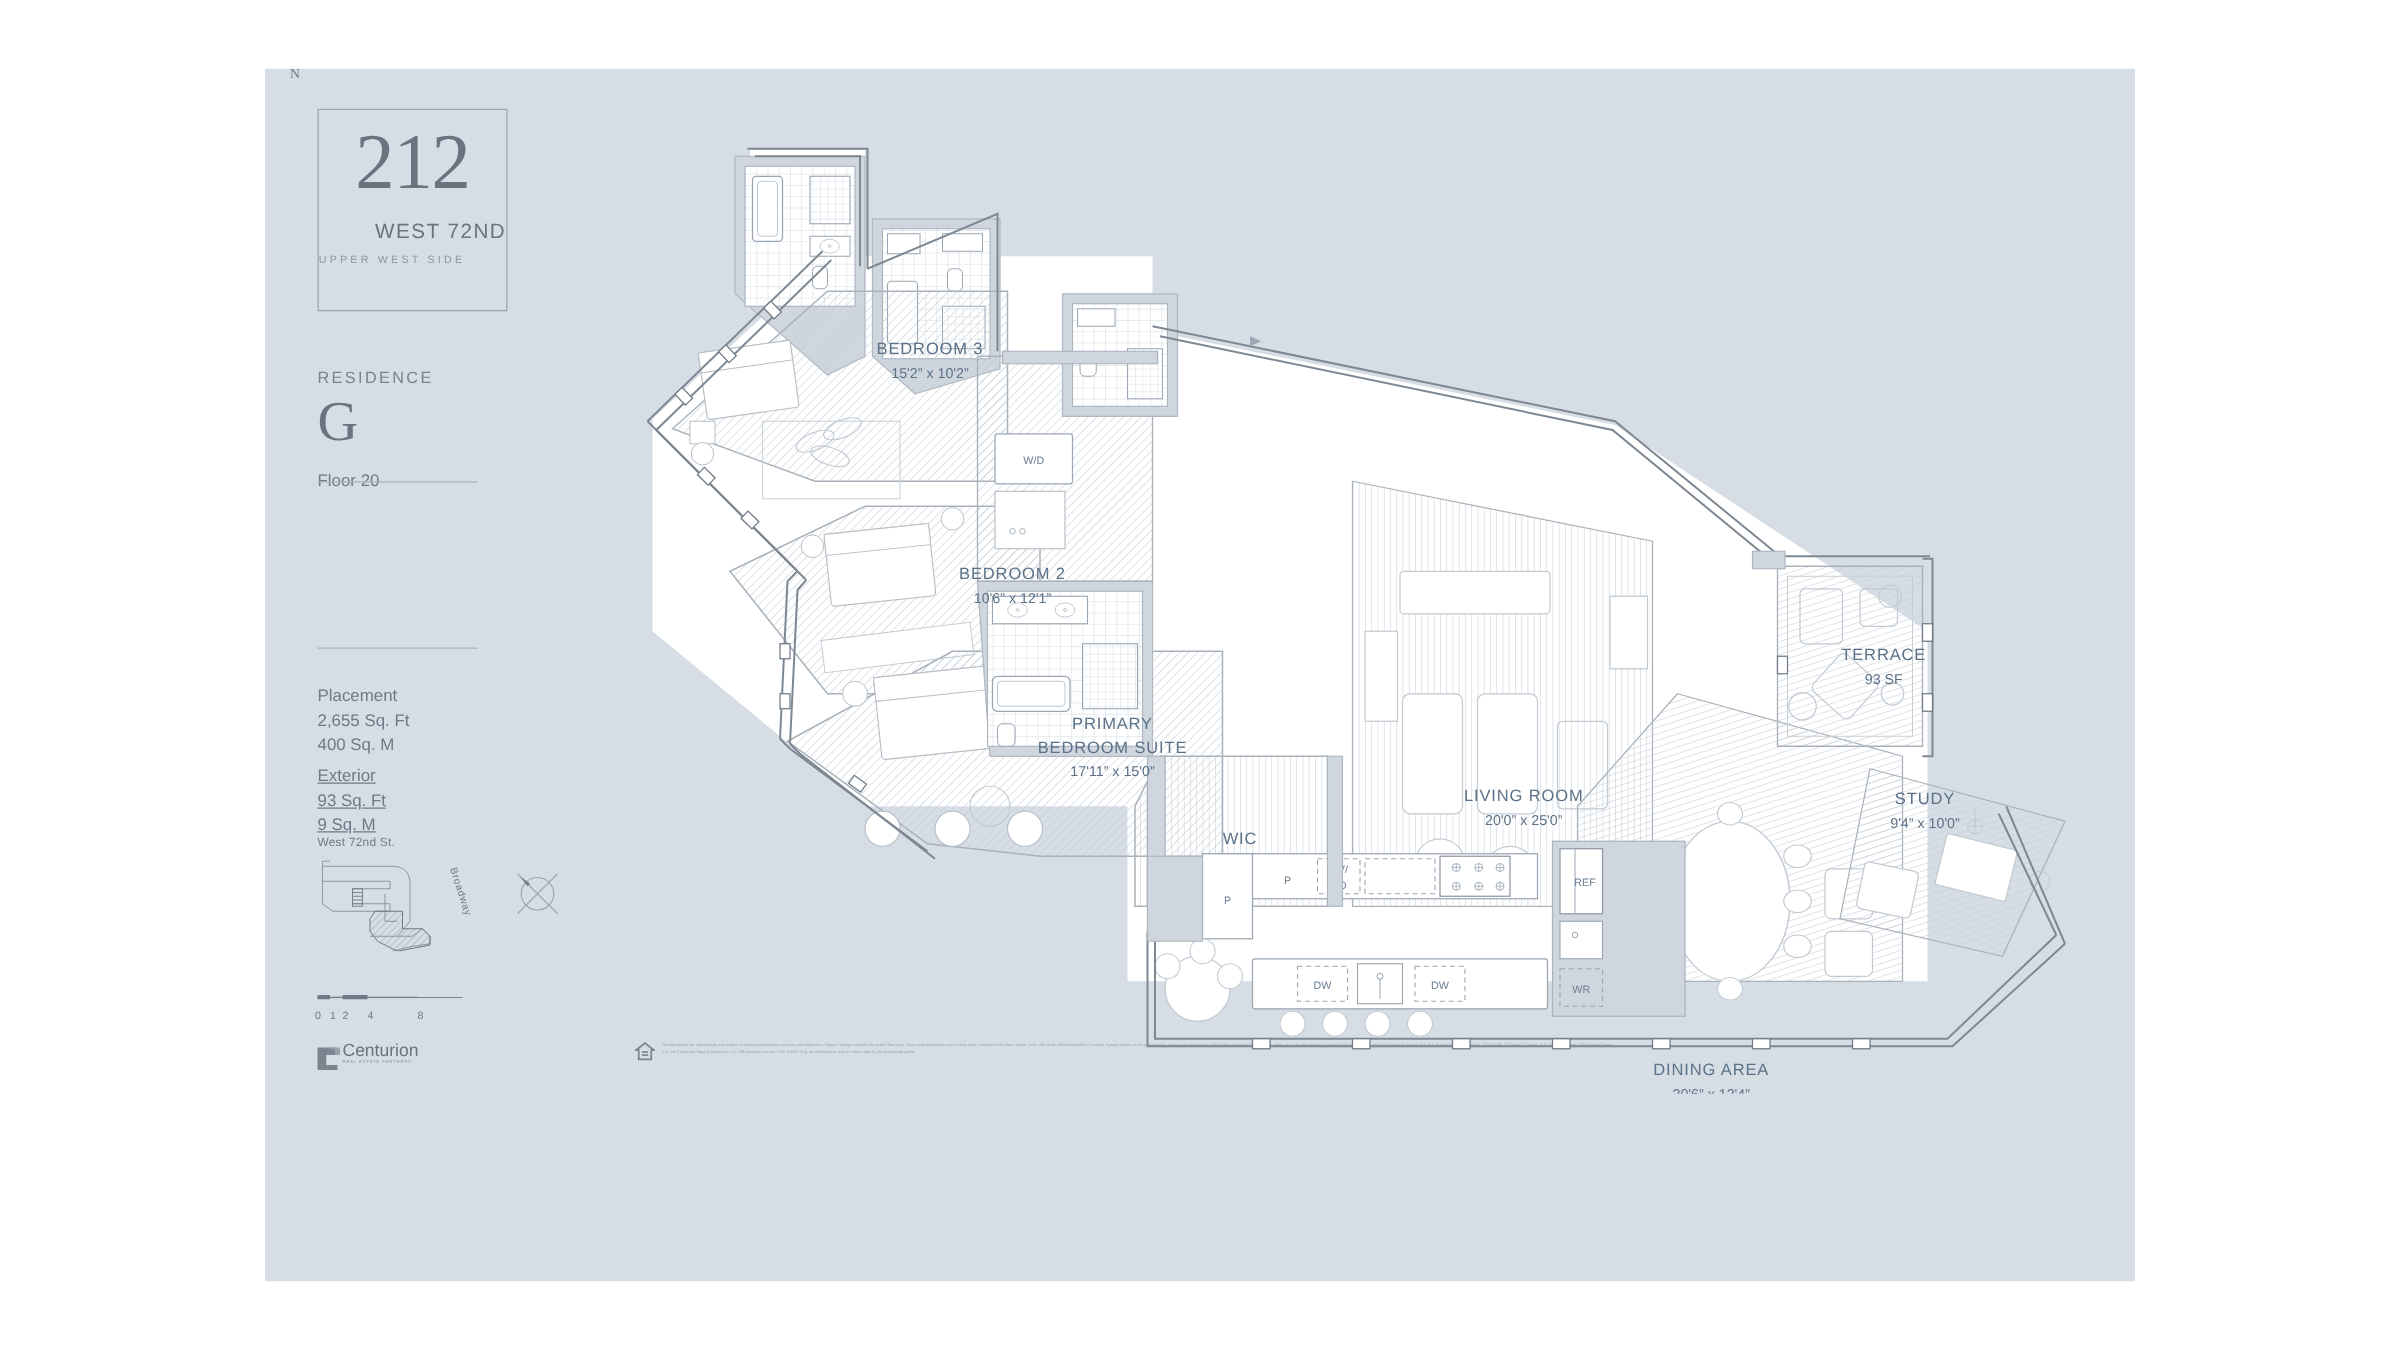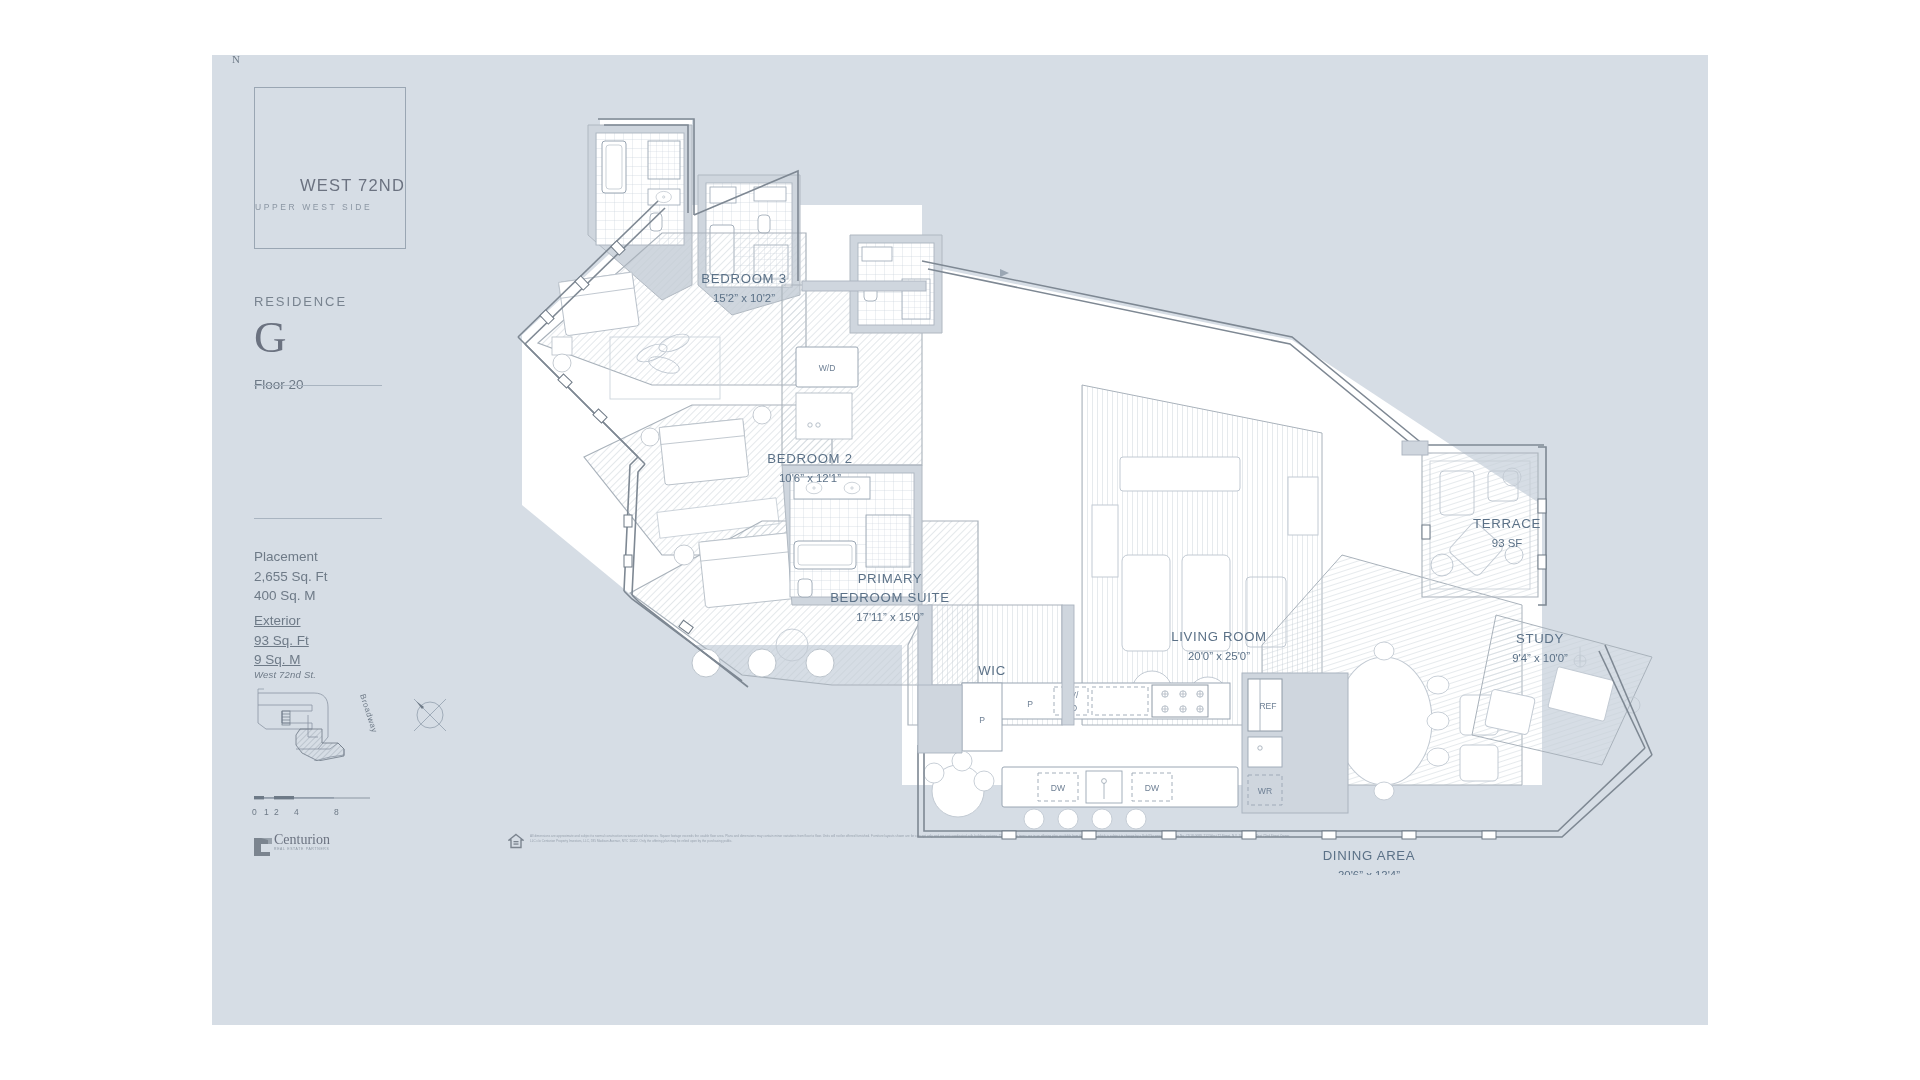--- a/index.html
+++ b/index.html
@@ -20,53 +20,54 @@
   .sb-letter{top:234px;font-family:"Liberation Serif",serif;font-size:45px;color:#6b7280;line-height:56px;}
   .sb-floor{top:300px;font-size:13.5px;}
   .hr{position:absolute;left:42px;width:128px;height:1px;background:#a9b4c0;}
   .hr1{top:330px;}
   .hr2{top:463px;}
   .sb-feat{top:342px;}
   .sb-int{top:472px;}
   .sb-ext{top:536px;text-decoration:underline;}
 
   
-  .km-label{position:absolute;left:42px;top:614px;font-size:9.5px;color:#6e7a87;letter-spacing:.2px;font-style:italic;}
+  .km-label{position:absolute;left:42px;top:614px;font-size:9.5px;color:#6e7a87;letter-spacing:.2px;}
   .keymap{position:absolute;left:40px;top:626px;width:150px;height:80px;}
   .northwrap{position:absolute;left:190px;top:632px;width:54px;height:52px;}
   .north-n{position:absolute;left:20px;top:-2px;font-family:"Liberation Serif",serif;font-size:11px;color:#6e7a87;}
 
   
   .scalebar{position:absolute;left:40px;top:735px;width:120px;height:22px;}
   .sc-nums{position:absolute;left:36px;top:752px;width:130px;height:12px;}
   .sc-nums span{position:absolute;font-size:8.5px;color:#6e7a87;}
 
   
   .foot-logo{position:absolute;left:40px;top:778px;width:120px;height:26px;}
-  .foot-cent{position:absolute;left:62px;top:777px;font-family:Liberation Serif, serif;font-size:14px;color:#6b7280;}
+  .foot-cent{position:absolute;left:62px;top:777px;font-family:Liberation Sans, sans-serif;font-size:14px;color:#6b7280;}
   .foot-cent-sub{position:absolute;left:62px;top:792px;font-size:3.4px;color:#8b96a3;letter-spacing:.7px;}
   .foot-discl{position:absolute;left:318px;top:779px;width:760px;font-size:3.05px;line-height:4.6px;color:#97a1ad;
                text-align:justify;letter-spacing:.04px;}
   .eh-icon{position:absolute;left:296px;top:778px;width:16px;height:16px;}
 
   
   #planwrap{position:absolute;left:150px;top:30px;width:1330px;height:790px;}
   #plan{display:block;}
 
   .rlabel{fill:#5b7187;font-family:"Liberation Sans",sans-serif;text-anchor:middle;}
   .rname{font-size:13.2px;letter-spacing:.7px;}
   .rdim{font-size:11.4px;}
   .applbl{fill:#6f8095;font-family:"Liberation Sans",sans-serif;text-anchor:middle;font-size:8.6px;}
 </style>
 </head>
 <body>
 
 <div id="sheet">
 
   <div class="logobox">
+    <div class="logo212">212</div>
     <div class="logow72">WEST 72ND</div>
     <div class="logouws">UPPER WEST SIDE</div>
   </div>
 
   <div class="sb sb-res">RESIDENCE</div>
   <div class="sb sb-letter">G</div>
   <div class="sb sb-floor">Floor 20</div>
 
   <div class="hr hr1"></div>
 

